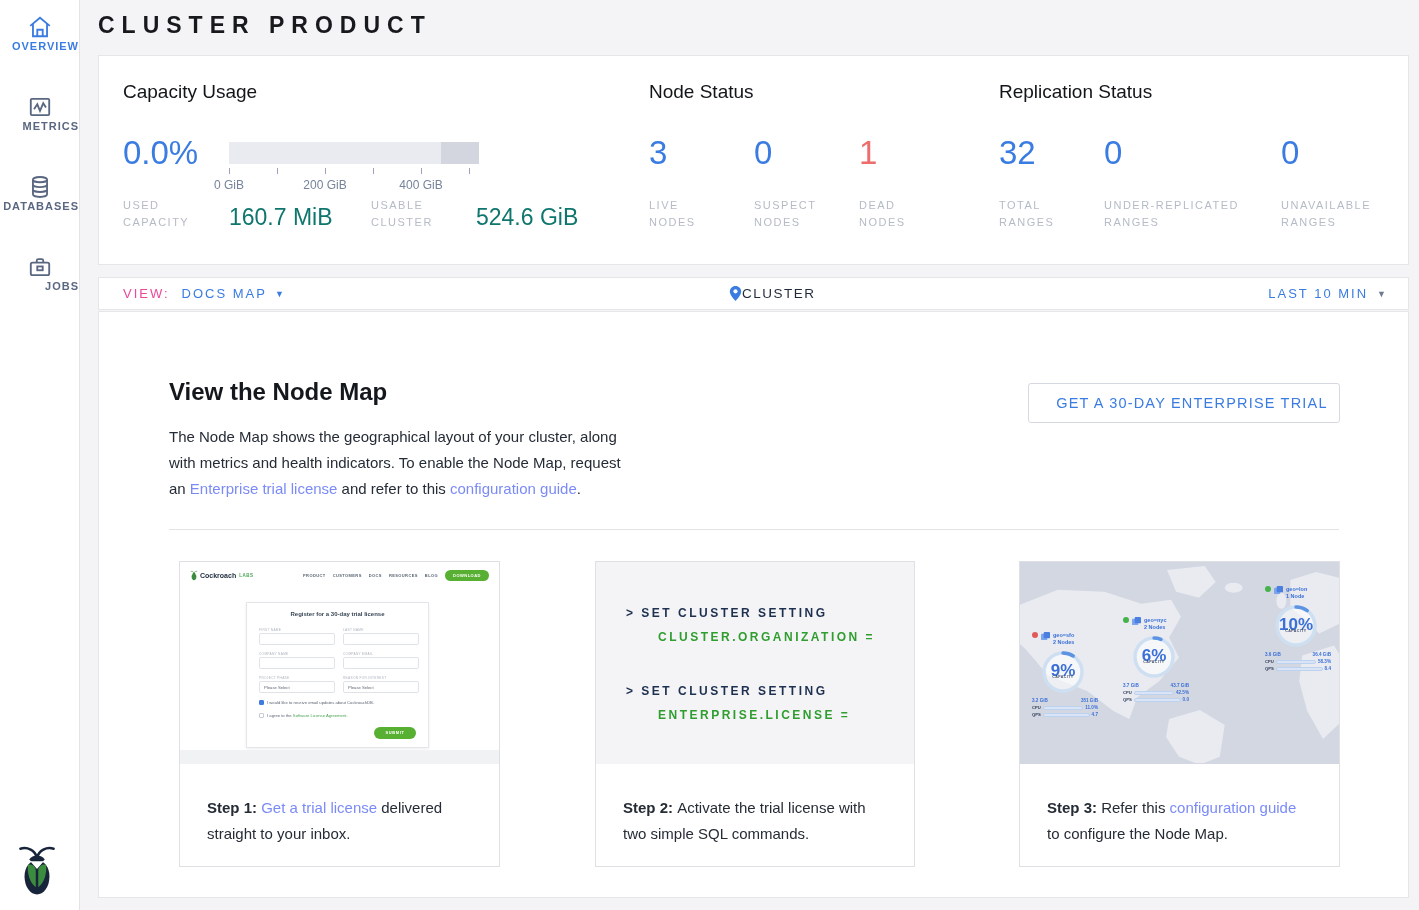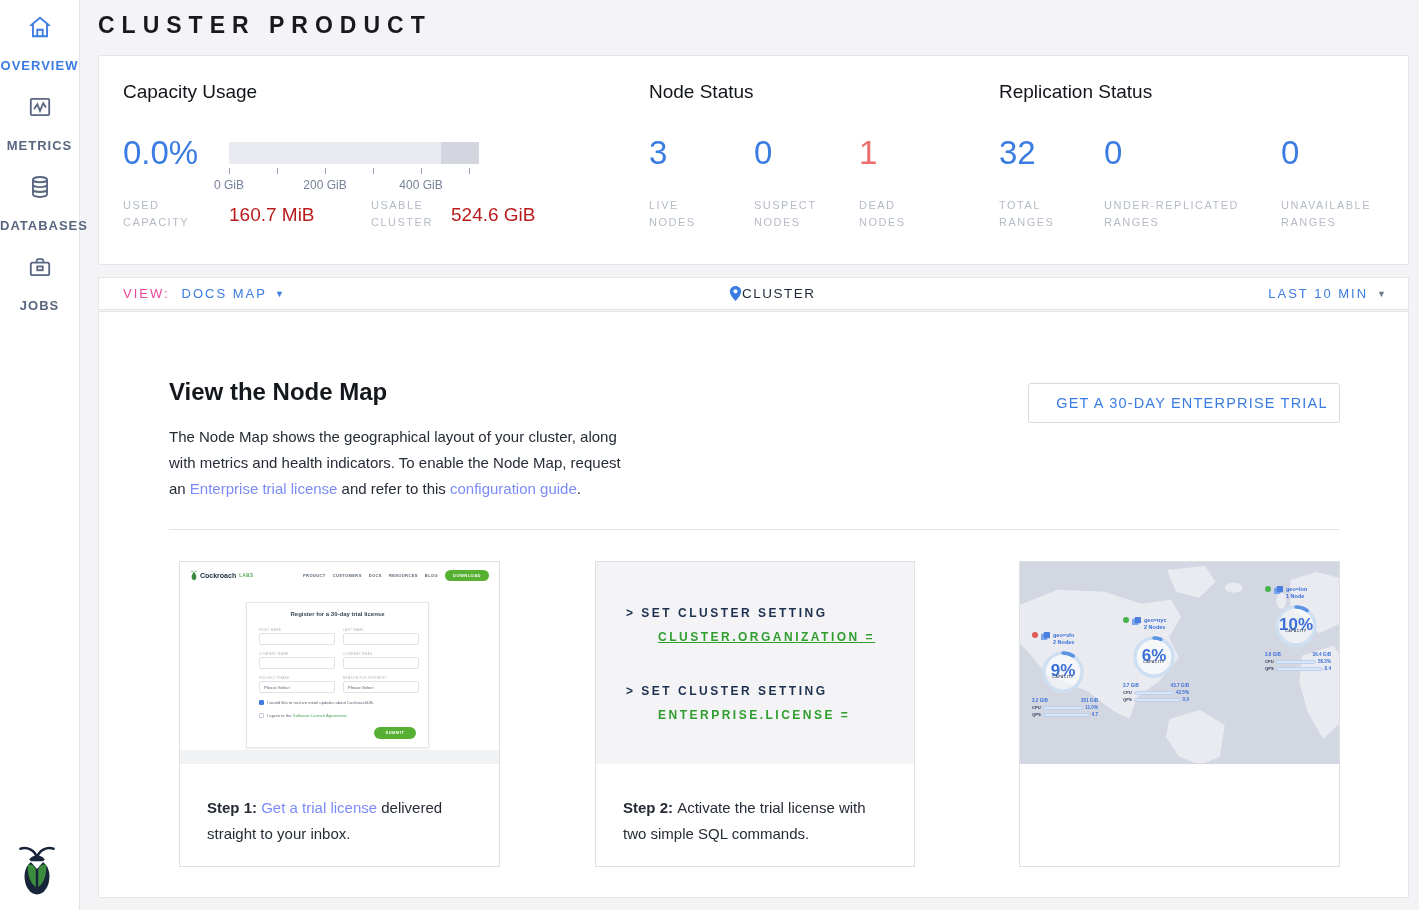--- a/index.html
+++ b/index.html
@@ -7,35 +7,35 @@
   body {
     position:relative; overflow:hidden;
     background:#f4f4f6;
     font-family:"Liberation Sans", sans-serif;
     color:#252b35;
   }
   
   .sidebar { position:absolute; left:0; top:0; width:80px; height:910px; background:#fff; border-right:1px solid #e2e3e6; z-index:5; }
   .nav-item { position:absolute; left:0; width:79px; text-align:center; cursor:pointer; }
   .nav-item svg { display:block; margin:0 auto; }
-  .nav-label { display:block; font-size:13px; font-weight:700; letter-spacing:1px; color:#5a6780; margin-top:18px; }
+  .nav-label { display:block; font-size:11px; font-weight:700; letter-spacing:1px; color:#5a6780; margin-top:0;text-align:right; }
   .nav-item.active .nav-label { color:#3a7ce1; }
   .nav-item.active svg { stroke:#3a7ce1; }
   .nav-item svg { stroke:#5a6780; }
   .crl-logo { position:absolute; left:15px; top:843px; }
   
   .page-title { position:absolute; left:98px; top:12px; font-size:23px; font-weight:700; letter-spacing:7px; color:#17191d; }
   
   .card { background:#fff; border:1px solid #e6e6e9; }
   .summary-card { position:absolute; left:98px; top:55px; width:1311px; height:210px; }
   .sec-title { position:absolute; top:25px; font-size:19px; font-weight:500; color:#121519; }
   .big-stat { position:absolute; top:78px; font-size:33px; font-weight:400; color:#3a7ce1; }
   .big-stat.red { color:#ed6c6c; }
   .stat-label { position:absolute; top:141px; font-size:11px; letter-spacing:1.5px; color:#b5bbc6; line-height:17px; }
-  .stat-value { position:absolute; top:148px; font-size:19px; color:#b91c1c; }
+  .stat-value { position:absolute; top:148px; font-size:23px; color:#0f766e; }
   .cap-bar { position:absolute; left:130px; top:86px; width:250px; height:22px; background:#e9ebf1; }
   .cap-bar-seg { position:absolute; right:0; top:0; width:38px; height:22px; background:#d3d6df; }
   .cap-tick { position:absolute; top:112px; width:1px; height:6px; background:#99a3b5; }
   .cap-tick-label { position:absolute; top:122px; width:60px; text-align:center; font-size:12px; color:#76839b; }
   
   .viewbar { position:absolute; left:98px; top:277px; width:1311px; height:33px; }
   .vb-left { position:absolute; left:24px; top:0; height:100%; display:flex; align-items:center; }
   .vb-view-label { font-size:13px; letter-spacing:2px; color:#ec4899; }
   .vb-view-value { font-size:13px; letter-spacing:2px; color:#3a7ce1; margin-left:12px; cursor:pointer; }
   .vb-caret { font-size:9px; color:#3a7ce1; margin-left:8px; }
@@ -162,21 +162,21 @@
   <div class="cap-tick" style="left:226px;"></div>
   <div class="cap-tick" style="left:274px;"></div>
   <div class="cap-tick" style="left:322px;"></div>
   <div class="cap-tick" style="left:370px;"></div>
   <div class="cap-tick-label" style="left:100px;">0 GiB</div>
   <div class="cap-tick-label" style="left:196px;">200 GiB</div>
   <div class="cap-tick-label" style="left:292px;">400 GiB</div>
   <div class="stat-label" style="left:24px; width:80px;">USED CAPACITY</div>
   <div class="stat-value" style="left:130px;">160.7 MiB</div>
   <div class="stat-label" style="left:272px; width:90px;">USABLE CLUSTER</div>
-  <div class="stat-value" style="left:352px;">524.6 GiB</div>
+  <div class="stat-value" style="left:377px;">524.6 GiB</div>
 
   <div class="sec-title" style="left:550px;">Node Status</div>
   <div class="big-stat" style="left:550px;">3</div>
   <div class="stat-label" style="left:550px; width:70px;">LIVE NODES</div>
   <div class="big-stat" style="left:655px;">0</div>
   <div class="stat-label" style="left:655px; width:85px;">SUSPECT NODES</div>
   <div class="big-stat red" style="left:760px;">1</div>
   <div class="stat-label" style="left:760px; width:70px;">DEAD NODES</div>
 
   <div class="sec-title" style="left:900px;">Replication Status</div>
@@ -263,21 +263,21 @@
         <div class="ms-footer-band"></div>
       </div>
     </div>
     <div class="step-caption"><span class="cap-bold">Step 1: </span><span class="link">Get a trial license</span><span> delivered straight to your inbox.</span></div>
   </div>
 
   <div class="step-card" style="left:496px; width:320px;">
     <div class="step-img">
       <div class="code-pane">
         <div class="code-line" style="top:44px;">&gt; SET CLUSTER SETTING</div>
-        <div class="code-line green" style="top:68px;text-decoration:underline;">CLUSTER.ORGANIZATION =</div>
+        <div class="code-line green" style="top:68px;">CLUSTER.ORGANIZATION =</div>
         <div class="code-line" style="top:122px;">&gt; SET CLUSTER SETTING</div>
         <div class="code-line green" style="top:146px;">ENTERPRISE.LICENSE =</div>
       </div>
     </div>
     <div class="step-caption"><span class="cap-bold">Step 2: </span><span>Activate the trial license with two simple SQL commands.</span></div>
   </div>
 
   <div class="step-card" style="left:920px;">
     <div class="step-img">
       <div class="map-pane">
@@ -386,14 +386,15 @@
               <span class="w-row-val">58.3%</span>
             </div>
           <div class="w-row">
               <span class="w-row-label">QPS</span>
               <span class="w-spark"></span>
               <span class="w-row-val">8.4</span>
             </div>
         </div>
       </div>
     </div>
+    <div class="step-caption"><span class="cap-bold">Step 3: </span><span>Refer this </span><span class="link">configuration guide</span><span> to configure the Node Map.</span></div>
   </div>
 </div>
 
 </body></html>

